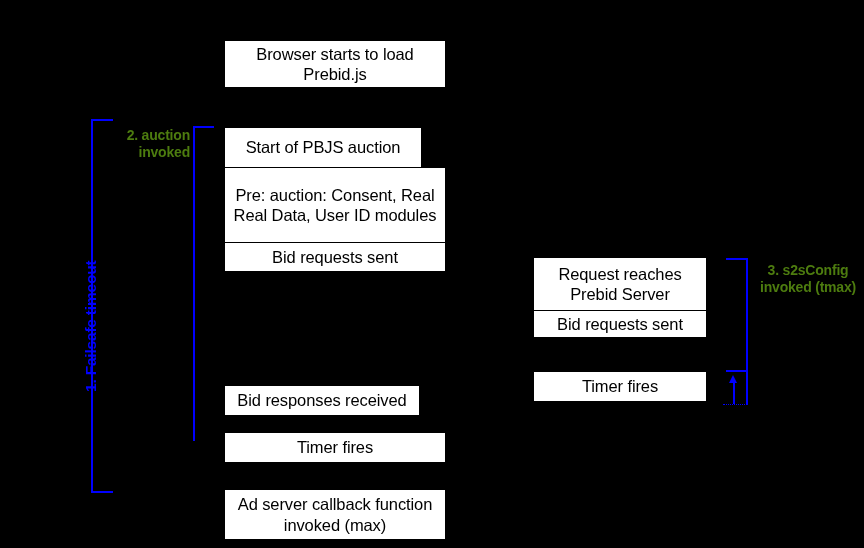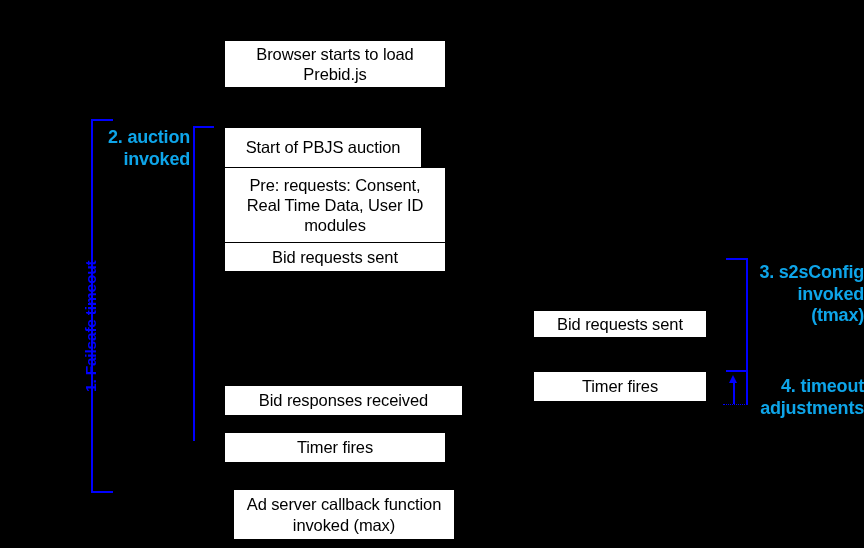--- a/index.html
+++ b/index.html
@@ -28,29 +28,29 @@
     line-height: 1.22;
     font-family: "Liberation Sans", sans-serif;
     letter-spacing: -0.1px;
     padding: 13px 6px;
   }
   .box.sep-top {
     border-top: 1.5px solid #000000;
   }
   .ann {
     position: absolute;
-    color: #0ea5e9;
+    color: #4d7c0f;
     font-weight: bold;
-    font-size: 18px;
+    font-size: 14px;
     line-height: 1.20;
     font-family: "Liberation Sans", sans-serif;
     letter-spacing: -0.2px;
   }
   .ann.right-align { text-align: right; }
-  .ann.left-align  { text-align: right; }
+  .ann.left-align  { text-align: center; }
 
   
   .ann-vertical {
     position: absolute;
     color: #0000ff;
     font-weight: bold;
     font-size: 15.5px;
     font-family: "Liberation Sans", sans-serif;
     letter-spacing: -0.2px;
     transform-origin: 0 0;
@@ -98,47 +98,44 @@
 
   <div class="ann right-align" style="left:96px; top:127px; width:94px;">
     <div>2. auction</div>
     <div>invoked</div>
   </div>
 
   <div class="box" style="left:225px; top:41px; width:220px; height:46px;">Browser starts to load Prebid.js</div>
 
   <div class="box" style="left:225px; top:128px; width:196px; height:39px;">Start of PBJS auction</div>
 
-  <div class="box sep-top" style="left:225px; top:167px; width:220px; height:75px;">Pre: requests: Consent, Real Time Data, User ID modules</div>
+  <div class="box sep-top" style="left:225px; top:167px; width:220px; height:75px;">Pre: auction: Consent, Real Real Data, User ID modules</div>
 
   <div class="box sep-top" style="left:225px; top:242px; width:220px; height:29px;">Bid requests sent</div>
 
-  <div class="box" style="left:225px; top:386px; width:237px; height:29px;">Bid responses received</div>
+  <div class="box" style="left:225px; top:386px; width:194px; height:29px;">Bid responses received</div>
 
   <div class="box" style="left:225px; top:433px; width:220px; height:29px;">Timer fires</div>
 
-  <div class="box" style="left:225px; top:490px; width:220px; height:49px;margin-left:9px;">Ad server callback function invoked (max)</div>
+  <div class="box" style="left:225px; top:490px; width:220px; height:49px;">Ad server callback function invoked (max)</div>
 
+  <div class="box" style="left:534px; top:258px; width:172px; height:52px;">Request reaches Prebid Server</div>
 
   <div class="box sep-top" style="left:534px; top:310px; width:172px; height:26px;">Bid requests sent</div>
 
   <div class="box" style="left:534px; top:372px; width:172px; height:29px;">Timer fires</div>
 
   <div class="hline" style="left:726px; top:258px; width:22px;"></div>
   <div class="vline" style="left:746px; top:258px; height:113px;"></div>
   <div class="hline" style="left:726px; top:370px; width:22px;"></div>
 
   <div class="ann left-align" style="left:752px; top:262px; width:112px;">
     <div>3. s2sConfig</div>
     <div>invoked (tmax)</div>
   </div>
 
   <div class="vline" style="left:733px; top:382px; height:22px;"></div>
   <div class="arrow-up" style="left:729px; top:375px;"></div>
   <div class="dotline" style="left:723px; top:404px; width:24px;"></div>
   <div class="vline" style="left:746px; top:372px; height:33px;"></div>
 
-  <div class="ann left-align" style="left:752px; top:376px; width:112px;">
-    <div>4. timeout</div>
-    <div>adjustments</div>
-  </div>
 
 </div>
 
 </body></html>

